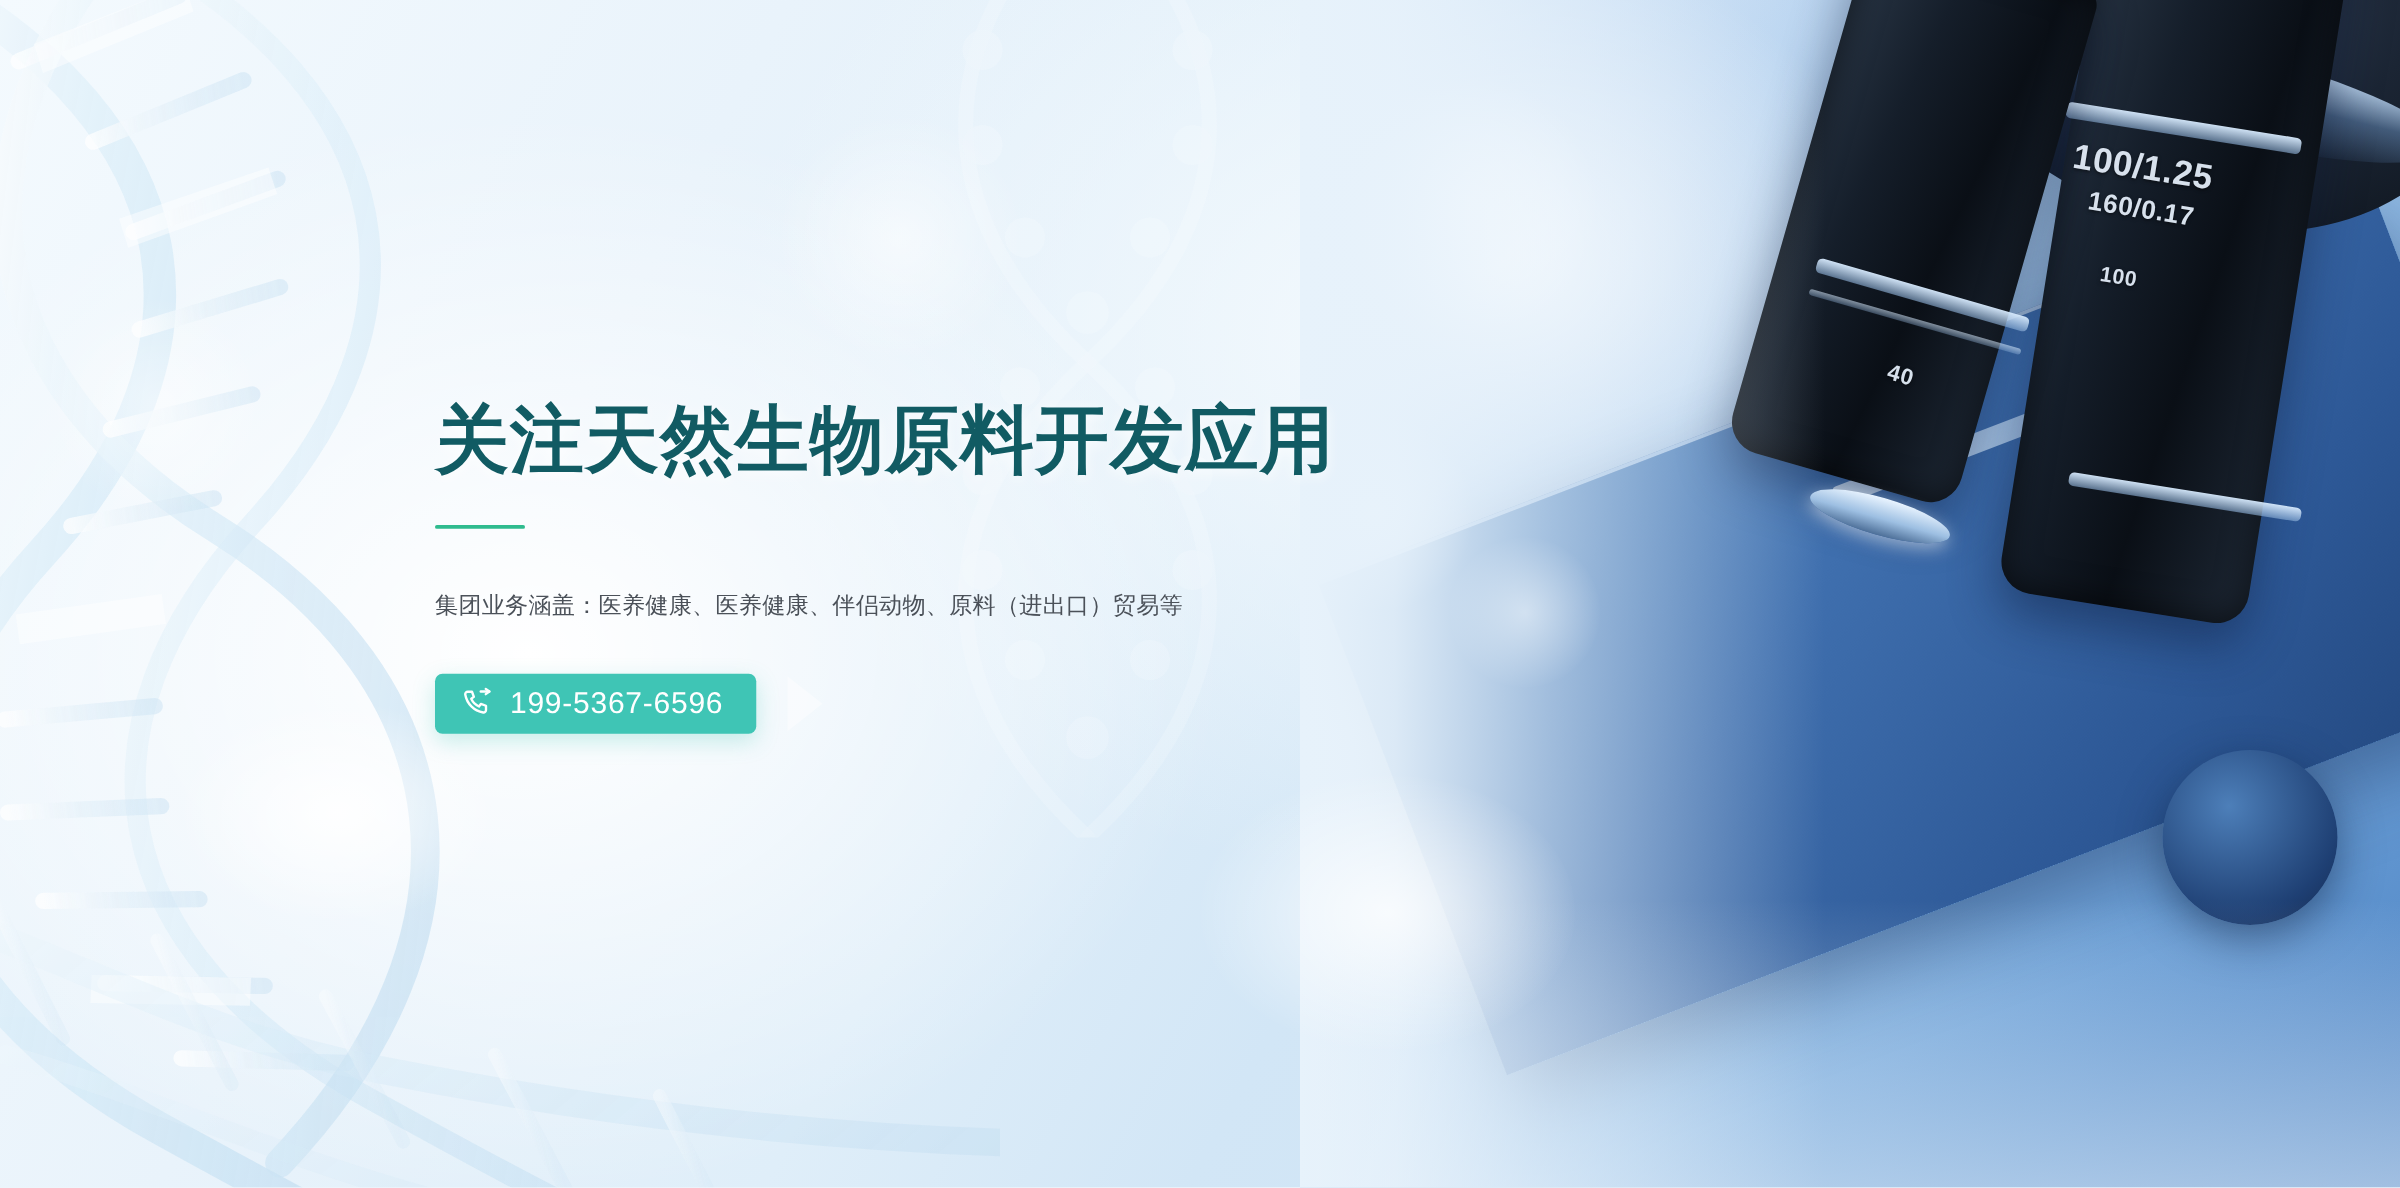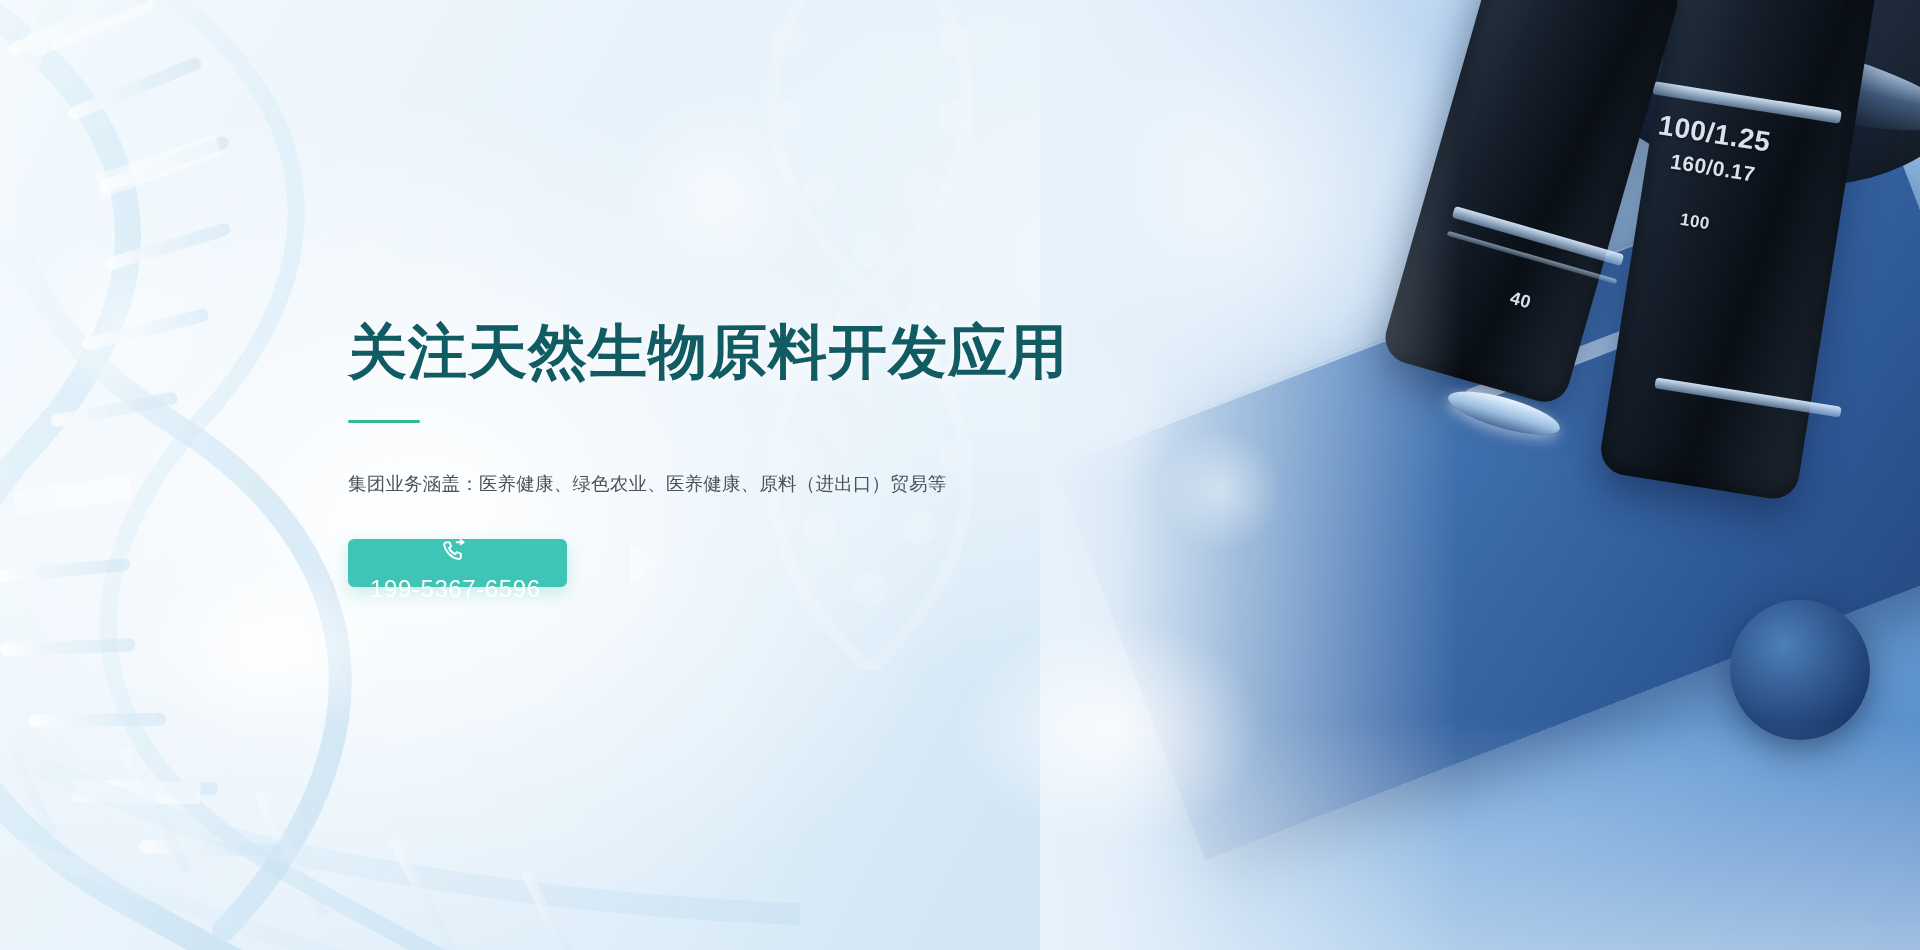--- a/index.html
+++ b/index.html
@@ -137,21 +137,20 @@
   }
   .lede div{white-space:nowrap;}
 
   .cta-wrap{position:relative;margin-top:36px;height:48px;width:360px;}
   .cta{
     position:absolute;left:0;top:0;
     display:flex;align-items:center;gap:12px;
     height:48px;padding:0 26px 0 22px;
     background:#3fc5b5;border-radius:6px;border:0;cursor:pointer;
     box-shadow:0 6px 18px rgba(63,197,181,.28);
-    flex-direction:column;
   }
   .cta-ico{display:block;width:26px;height:26px;}
   .cta-num{
     color:#ffffff;font-size:24px;font-weight:400;letter-spacing:.6px;
     font-family:"Liberation Sans",sans-serif;line-height:1;
   }
   .cta-tail{
     position:absolute;left:282px;top:2px;width:0;height:0;
     border-top:22px solid transparent;
     border-bottom:22px solid transparent;
@@ -284,21 +283,21 @@
   <div class="bokeh" style="left:960px;top:620px;width:300px;height:220px;background:radial-gradient(ellipse,rgba(255,255,255,.75),rgba(255,255,255,0) 72%);"></div>
   <div class="bokeh" style="left:40px;top:240px;width:170px;height:170px;background:radial-gradient(circle,rgba(255,255,255,.5),rgba(255,255,255,0) 72%);"></div>
 
   <div class="content">
 
     <h1 class="headline">关注天然生物原料开发应用</h1>
 
     <div class="rule"></div>
 
     <div class="lede">
-      <div>集团业务涵盖：医养健康、绿色农业、医养健康、原料（进出口）贸易等</div>
+      <div>集团业务涵盖：医养健康、医养健康、伴侣动物、原料（进出口）贸易等</div>
     </div>
 
     <div class="cta-wrap">
       <div class="cta-tail"></div>
       <button class="cta">
         <span class="cta-ico">
           <svg viewBox="0 0 26 26" width="26" height="26" fill="none" stroke="#ffffff" stroke-width="1.9" stroke-linecap="round" stroke-linejoin="round">
             <path d="M4.2 3.4h3.4l1.5 4.1-2.1 1.5a12.5 12.5 0 0 0 6.2 6.2l1.5-2.1 4.1 1.5v3.4a2 2 0 0 1-2.2 2A17.6 17.6 0 0 1 2.2 5.6a2 2 0 0 1 2-2.2z"></path>
             <path d="M14.6 3.2h6.8"></path>
             <path d="M18.6 1.1l2.9 2.1-2.9 2.1"></path>

